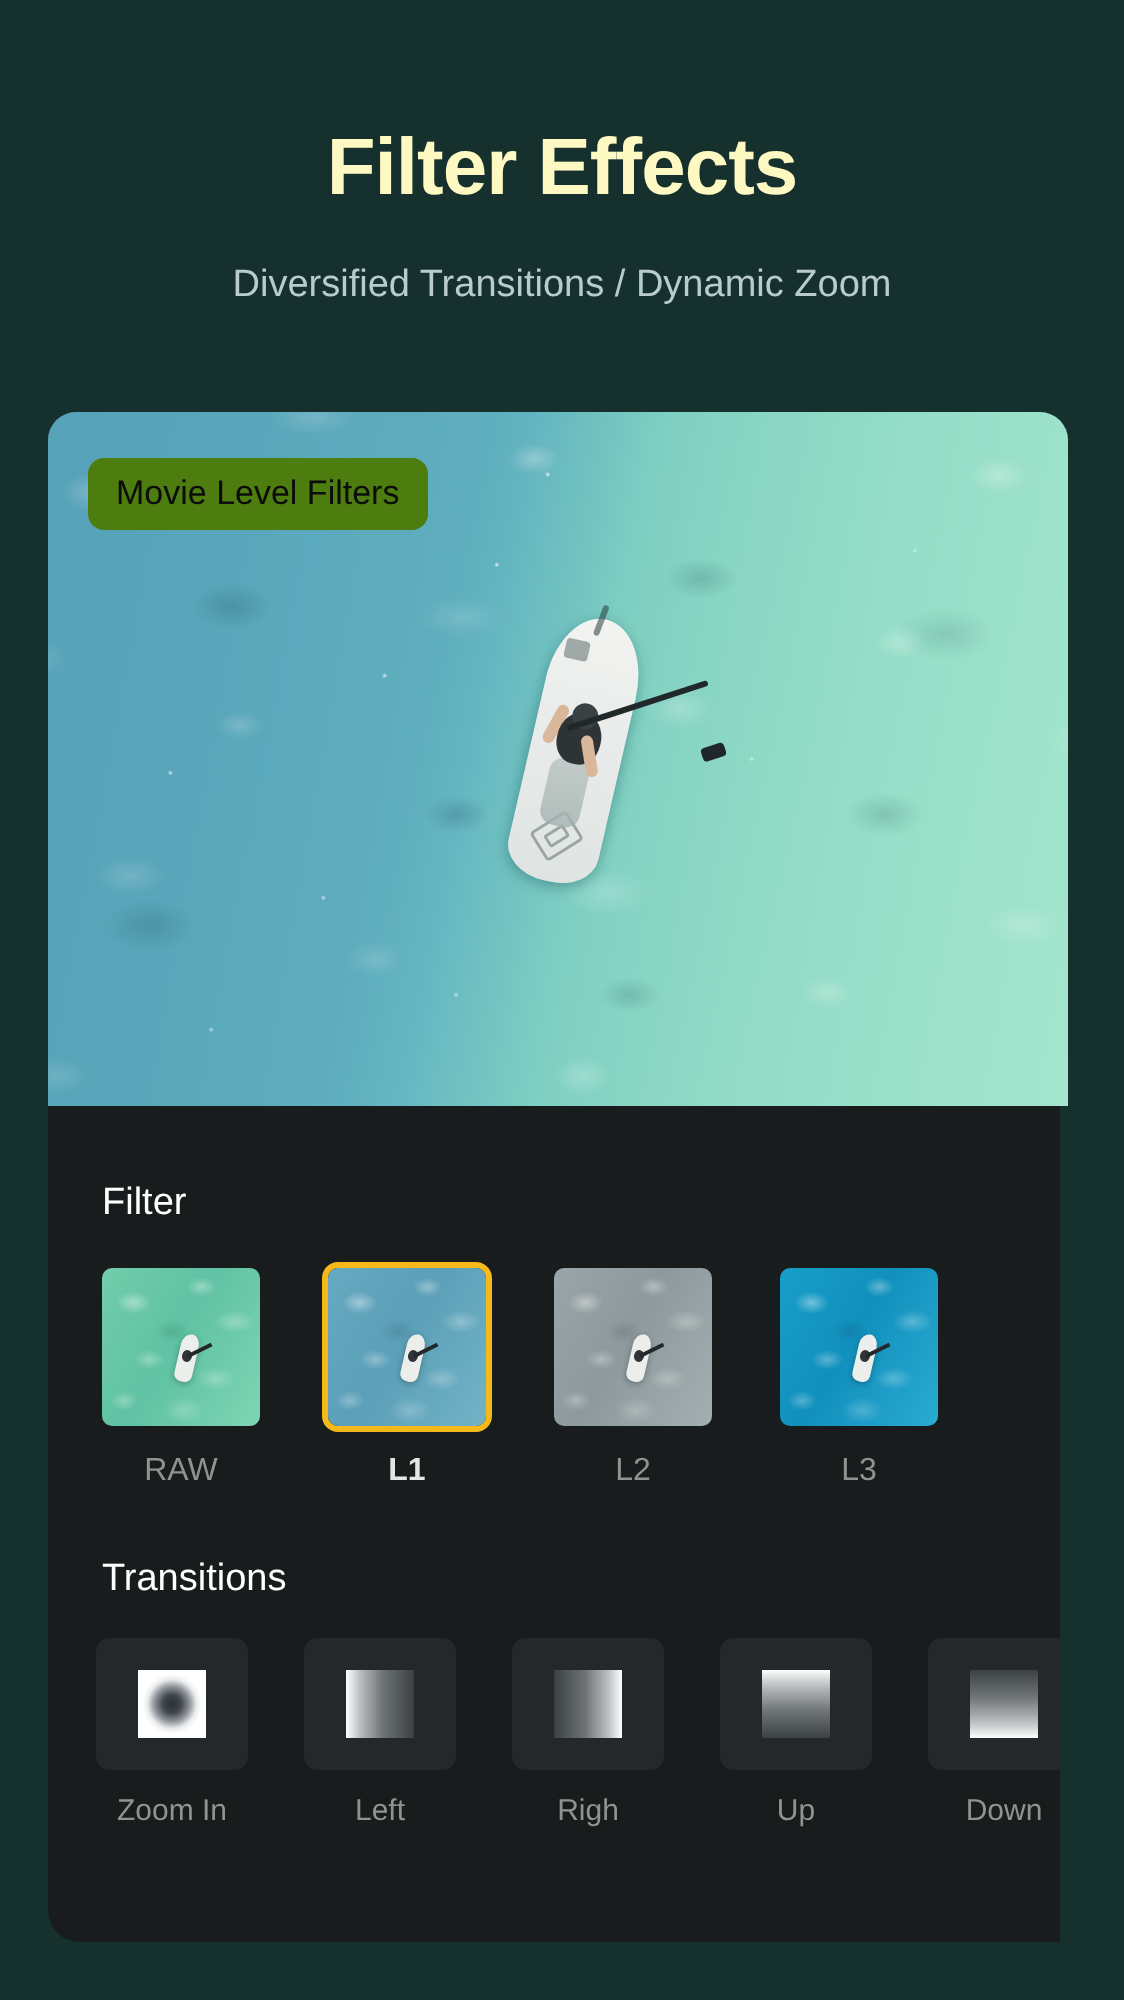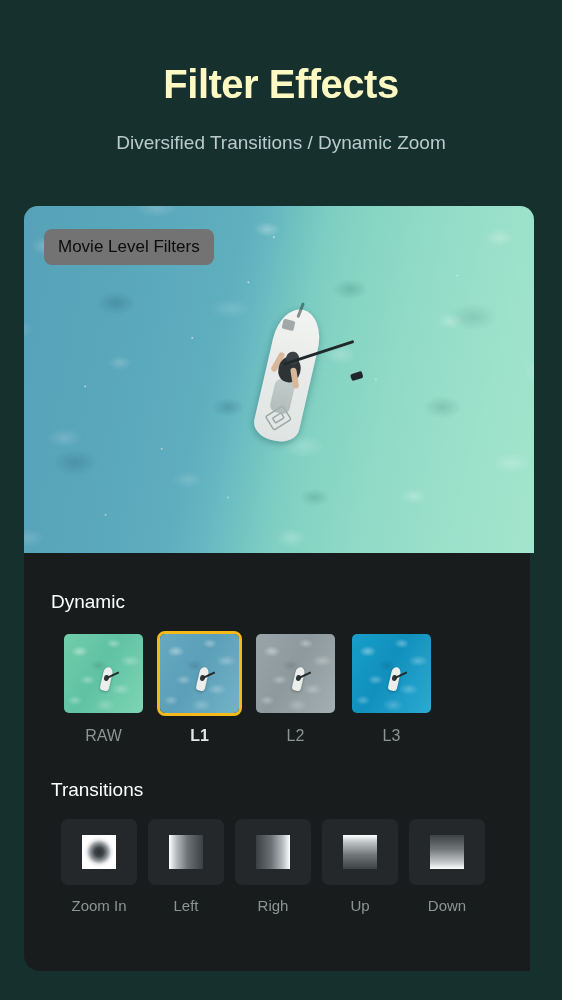--- a/index.html
+++ b/index.html
@@ -139,21 +139,21 @@
       radial-gradient(circle 2px at 16% 89%, rgba(255,255,255,.60), transparent 70%),
       radial-gradient(circle 2px at 69% 50%, rgba(255,255,255,.55), transparent 70%),
       radial-gradient(circle 2px at 85% 20%, rgba(255,255,255,.50), transparent 70%);
   }
 
   
   .badge {
     position: absolute;
     left: 20px;
     top: 23px;
-    background: #737373;
+    background: #4d7c0f;
     color: #0c0c0c;
     font-size: 17px;
     font-weight: 500;
     padding: 8px 14px;
     border-radius: 8px;
     white-space: nowrap;
   }
 
   
   .board-group {
@@ -271,22 +271,22 @@
     color: #ffffff;
     font-size: 19px;
     font-weight: 400;
     padding-left: 27px;
   }
   .filters-title  { padding-top: 38px; }
   .transitions-title { padding-top: 34px; }
 
   .row {
     display: flex;
-    gap: 11px;
-    padding-left: 37px;
+    gap: 28px;
+    padding-left: 24px;
     margin-top: 18px;
     width: max-content;
   }
 
   
   .thumb-item { width: 85px; text-align: center; flex: 0 0 auto; }
   .thumb {
     position: relative;
     width: 85px; height: 85px;
     border-radius: 8px;
@@ -399,21 +399,21 @@
       <div class="arm-r"></div>
       <div class="paddle"></div>
       <div class="paddle-blade"></div>
     </div>
 
     <div class="badge">Movie Level Filters</div>
   </div>
 
   <div class="panel">
 
-    <div class="section-title filters-title">Dynamic</div>
+    <div class="section-title filters-title">Filter</div>
 
     <div class="row">
 
       <div class="thumb-item">
         <div class="thumb">
           <div class="thumb-img" style="--tone: linear-gradient(120deg,#72cdab 0%,#5fc2a3 45%,#7ed5b4 100%)"></div>
           <div class="thumb-board"></div>
           <div class="thumb-person"></div>
           <div class="thumb-paddle"></div>
         </div>

